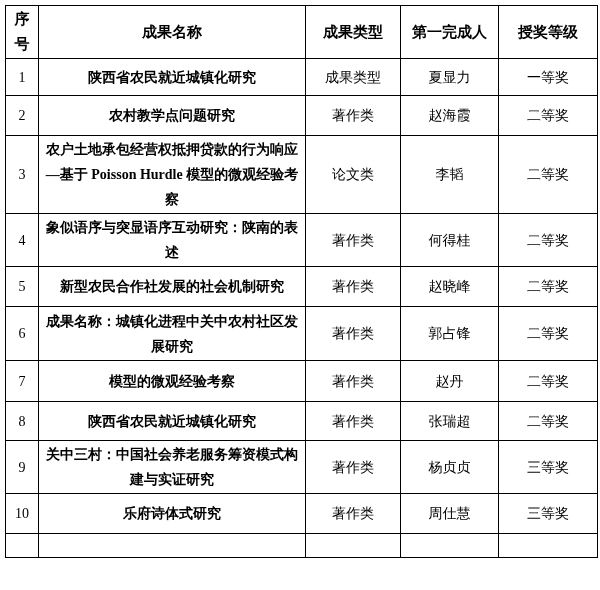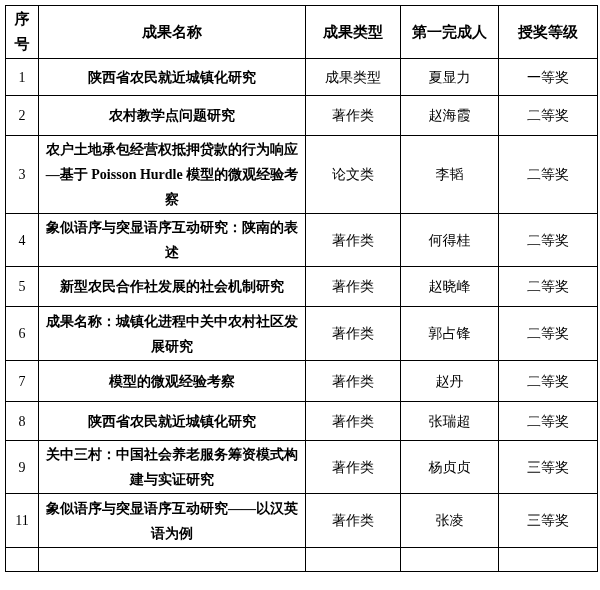--- a/index.html
+++ b/index.html
@@ -130,28 +130,28 @@
       </tr>
 
       <tr style="height:53px">
         <td class="c-no">9</td>
         <td class="c-name">关中三村：中国社会养老服务筹资模式构建与实证研究</td>
         <td class="c-type">著作类</td>
         <td class="c-person">杨贞贞</td>
         <td class="c-award">三等奖</td>
       </tr>
 
-
-      <tr style="height:54px">
-        <td class="c-no">11</td>
-        <td class="c-name">象似语序与突显语序互动研究——以汉英语为例</td>
+      <tr style="height:40px">
+        <td class="c-no">10</td>
+        <td class="c-name">乐府诗体式研究</td>
         <td class="c-type">著作类</td>
-        <td class="c-person">张凌</td>
+        <td class="c-person">周仕慧</td>
         <td class="c-award">三等奖</td>
       </tr>
+
 
       <tr style="height:24px">
         <td class="c-no"></td>
         <td class="c-name"></td>
         <td class="c-type"></td>
         <td class="c-person"></td>
         <td class="c-award"></td>
       </tr>
     </tbody>
   </table>

